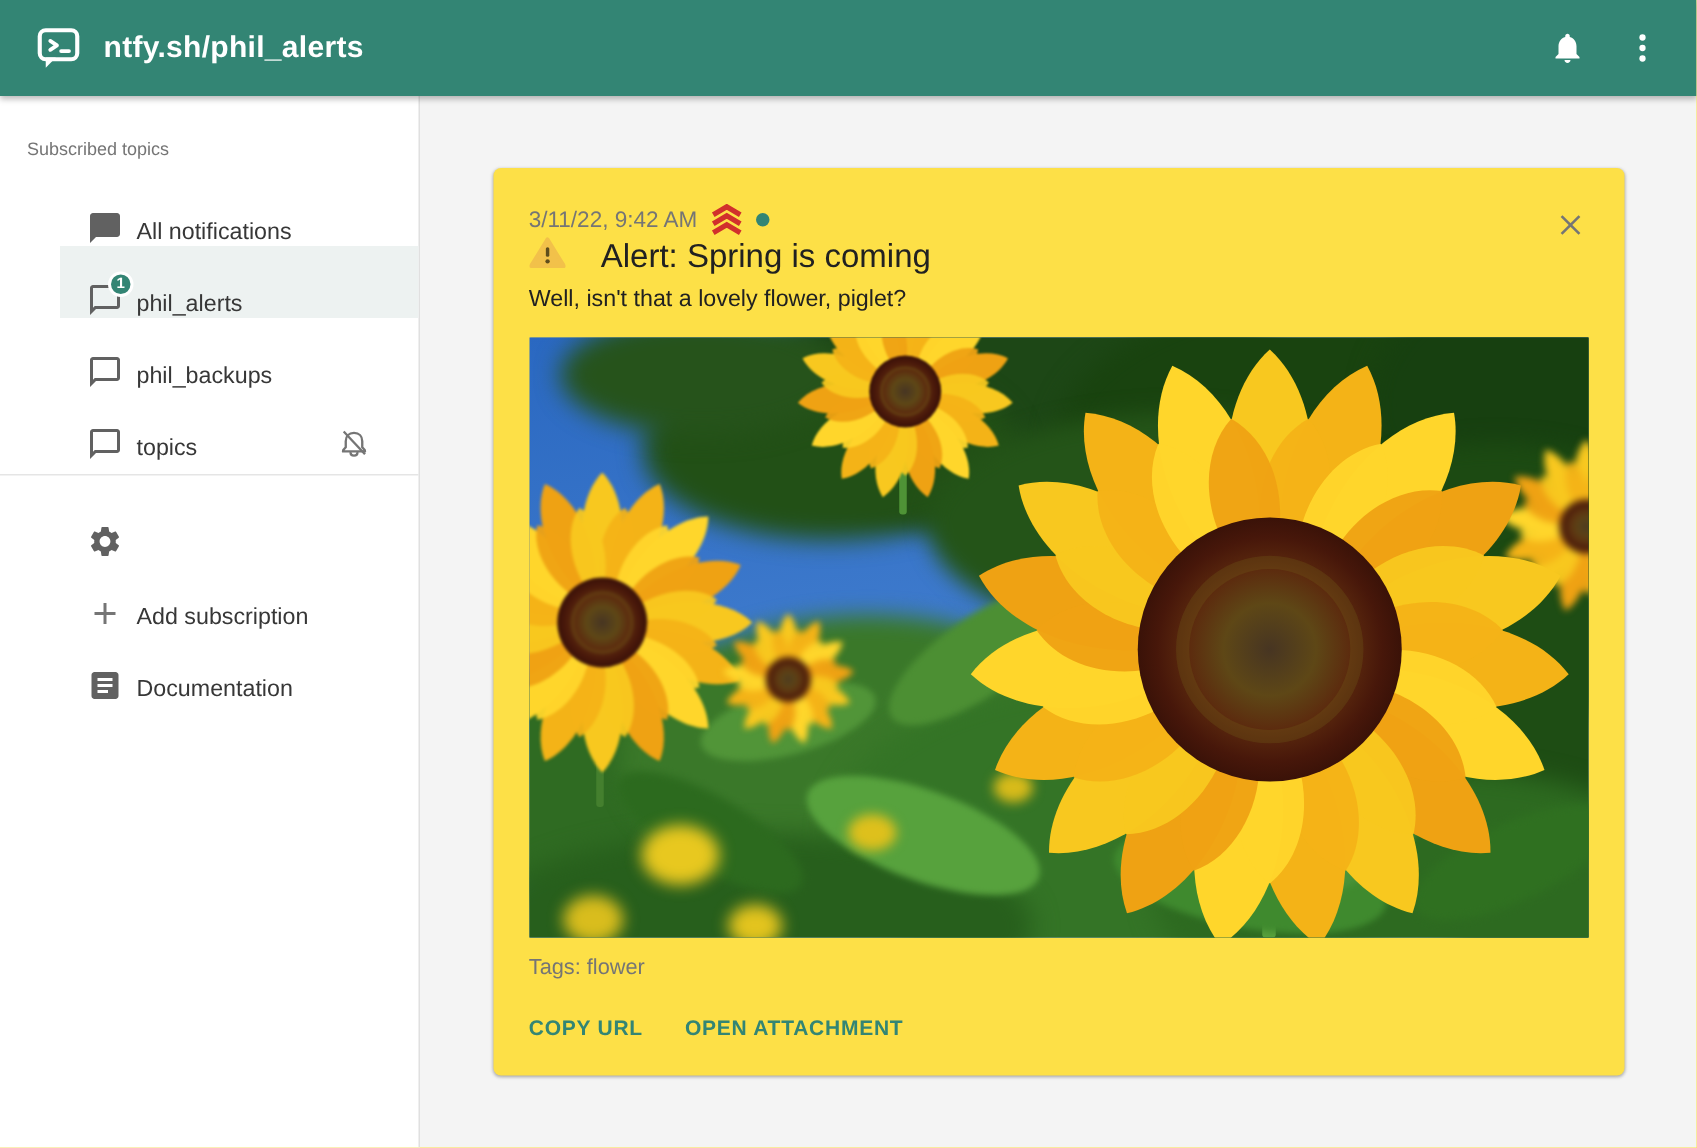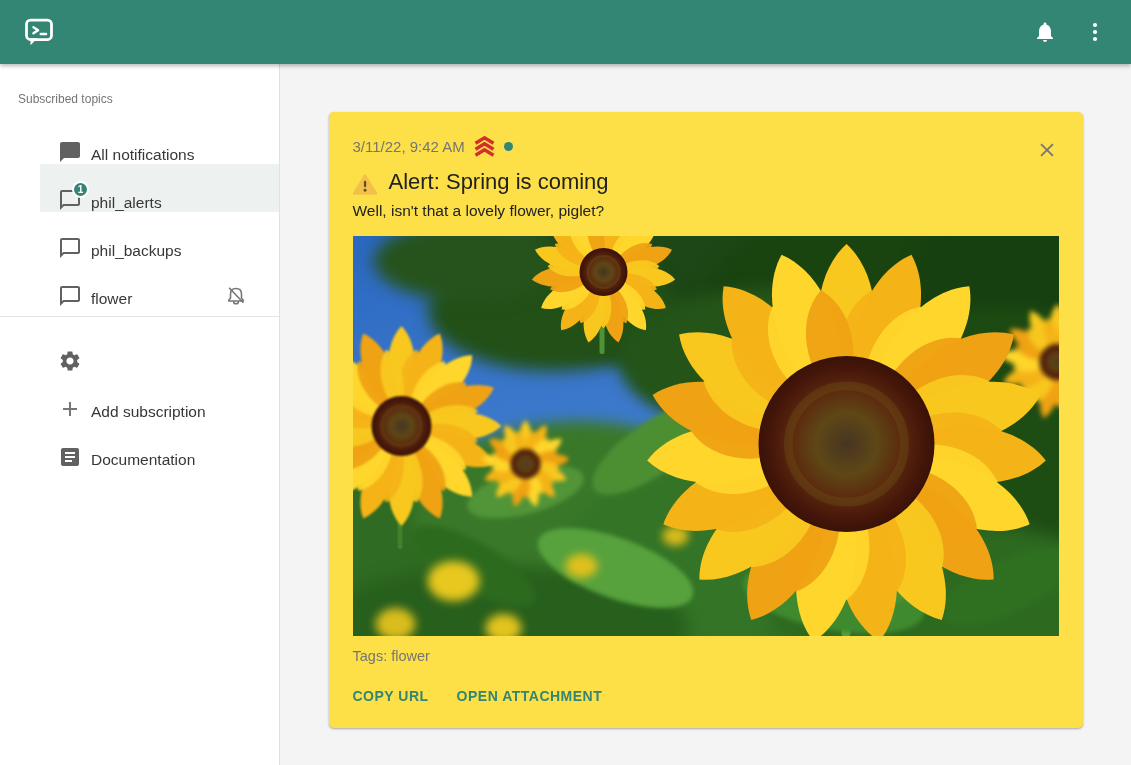--- a/index.html
+++ b/index.html
@@ -53,22 +53,22 @@
   }
   .meta-row { display: flex; align-items: center; gap: 7px; color: #757575; font-size: 15px; }
   .prio { width: 25px; height: 21px; display: flex; }
   .new-dot { width: 9px; height: 9px; border-radius: 50%; background: #338574; }
   .close-btn {
     position: absolute; top: 24px; right: 22px; width: 28px; height: 28px;
     border: none; background: transparent; color: #757575; cursor: pointer;
     display: flex; align-items: center; justify-content: center;
   }
   .n-title {
-    margin-top: 12px; font-size: 22px; font-weight: 400; color: #212121;
-    display: flex; align-items: flex-end; gap: 12px;
+    margin-top: 1px; font-size: 22px; font-weight: 400; color: #212121;
+    display: flex; align-items: flex-start; gap: 24px;
   }
   .warn-ic { width: 24px; height: 21px; display: flex; flex-shrink: 0; }
   .n-body { margin-top: 7px; font-size: 15.5px; color: #212121; }
   .attachment { margin-top: 16px; width: 706px; height: 400px; display: block; cursor: pointer; background: #2b6ac2; }
   .tags { margin-top: 12px; font-size: 14.5px; color: #757575; }
   .actions { margin-top: 18px; display: flex; gap: 28px; }
   .action-btn {
     border: none; background: transparent; cursor: pointer; padding: 6px 0;
     font-family: "Liberation Sans", sans-serif; font-size: 14px; font-weight: 700;
     color: #338574; letter-spacing: .5px;
@@ -79,20 +79,21 @@
 
 <header class="topbar">
   <span class="logo">
     <svg viewBox="0 0 24 24" width="30" height="30">
       <rect x="2" y="2.5" width="20" height="15.5" rx="3.2" fill="none" stroke="#fff" stroke-width="2.2"></rect>
       <path d="M5.2 17 L5.2 22.5 L10.6 17 Z" fill="#fff"></path>
       <path d="M7.6 8.2 L11.2 10.6 L7.6 13" fill="none" stroke="#fff" stroke-width="2" stroke-linecap="round" stroke-linejoin="round"></path>
       <line x1="13.4" y1="13.6" x2="17.6" y2="13.6" stroke="#fff" stroke-width="2" stroke-linecap="round"></line>
     </svg>
   </span>
+  <div class="tb-title">ntfy.sh/phil_alerts</div>
   <div class="spacer"></div>
   <button class="icon-btn">
     <svg viewBox="0 0 24 24" width="24" height="24" fill="#fff">
       <path d="M12 22c1.1 0 2-.9 2-2h-4c0 1.1.9 2 2 2zm6-6v-5c0-3.07-1.63-5.64-4.5-6.32V4c0-.83-.67-1.5-1.5-1.5s-1.5.67-1.5 1.5v.68C7.64 5.36 6 7.92 6 11v5l-2 2v1h16v-1l-2-2z"></path>
     </svg>
   </button>
   <button class="icon-btn">
     <svg viewBox="0 0 24 24" width="24" height="24" fill="#fff">
       <circle cx="12" cy="5" r="2.1"></circle>
         <circle cx="12" cy="12" r="2.1"></circle>
@@ -133,21 +134,21 @@
       </span>
       <span class="label">phil_backups</span>
     </div>
 
     <div class="row">
       <span class="ic">
         <svg viewBox="0 0 24 24" width="24" height="24" fill="#616161">
           <path d="M20 2H4c-1.1 0-2 .9-2 2v18l4-4h14c1.1 0 2-.9 2-2V4c0-1.1-.9-2-2-2zm0 14H5.17L4 17.17V4h16v12z"></path>
         </svg>
       </span>
-      <span class="label">flower</span>
+      <span class="label">topics</span>
       <span class="mute">
         <svg viewBox="0 0 24 24" width="22" height="22" fill="none" stroke="#757575" stroke-width="1.7">
           <path d="M14.5 19.5c0 1.2-1.1 2-2.5 2s-2.5-.8-2.5-2" stroke-linecap="round"></path>
           <path d="M6 11c0-3.4 2.2-6 6-6s6 2.6 6 6v4.5l1.8 2 .2 1H4l.2-1 1.8-2z" stroke-linejoin="round"></path>
           <line x1="4.5" y1="4" x2="20" y2="20.5"></line>
         </svg>
       </span>
     </div>
 
     <div class="divider"></div>

